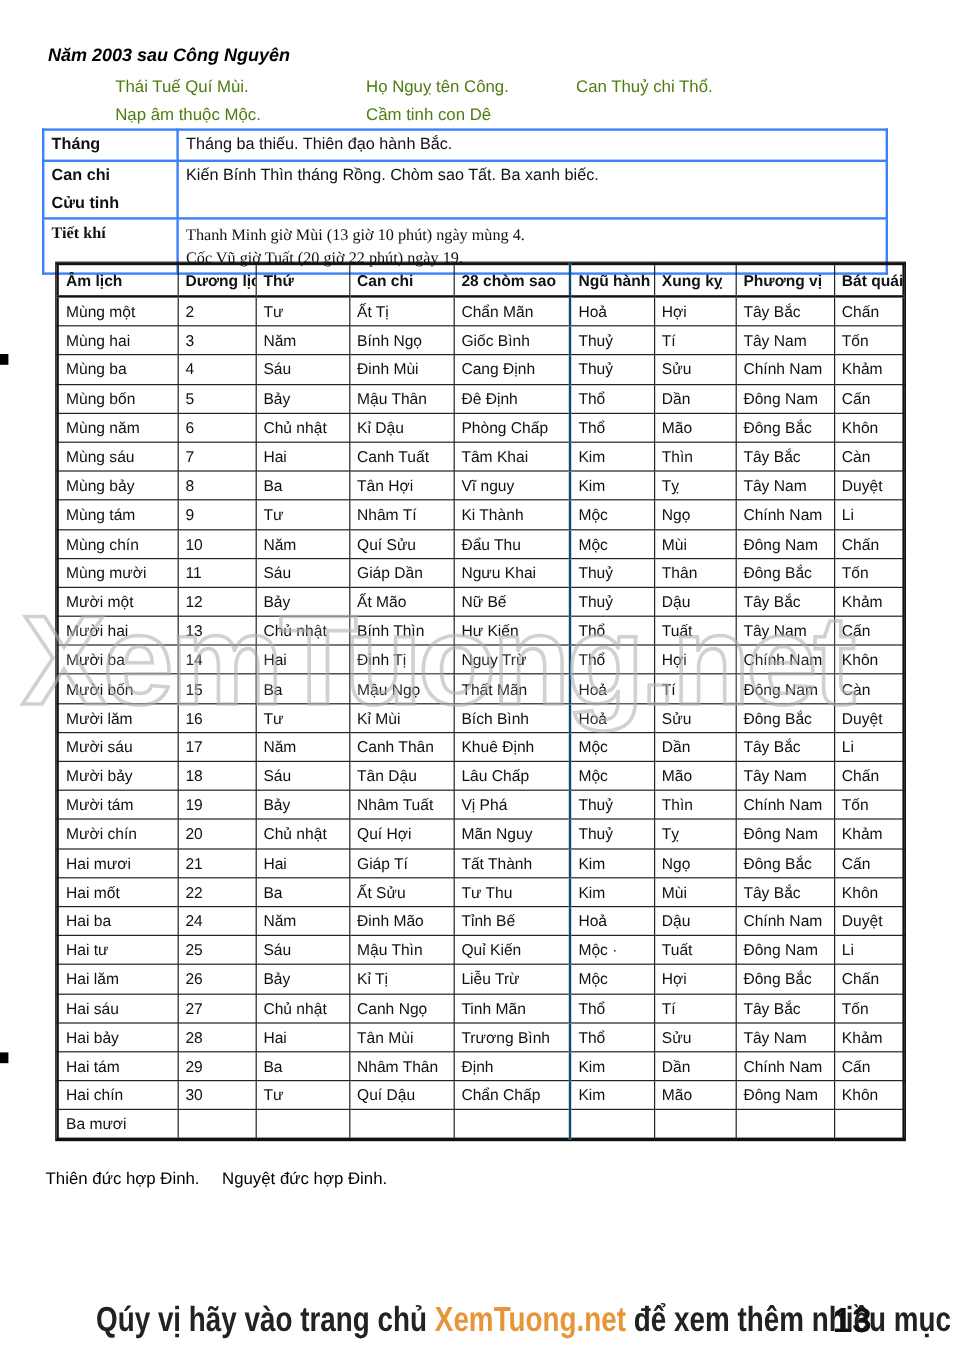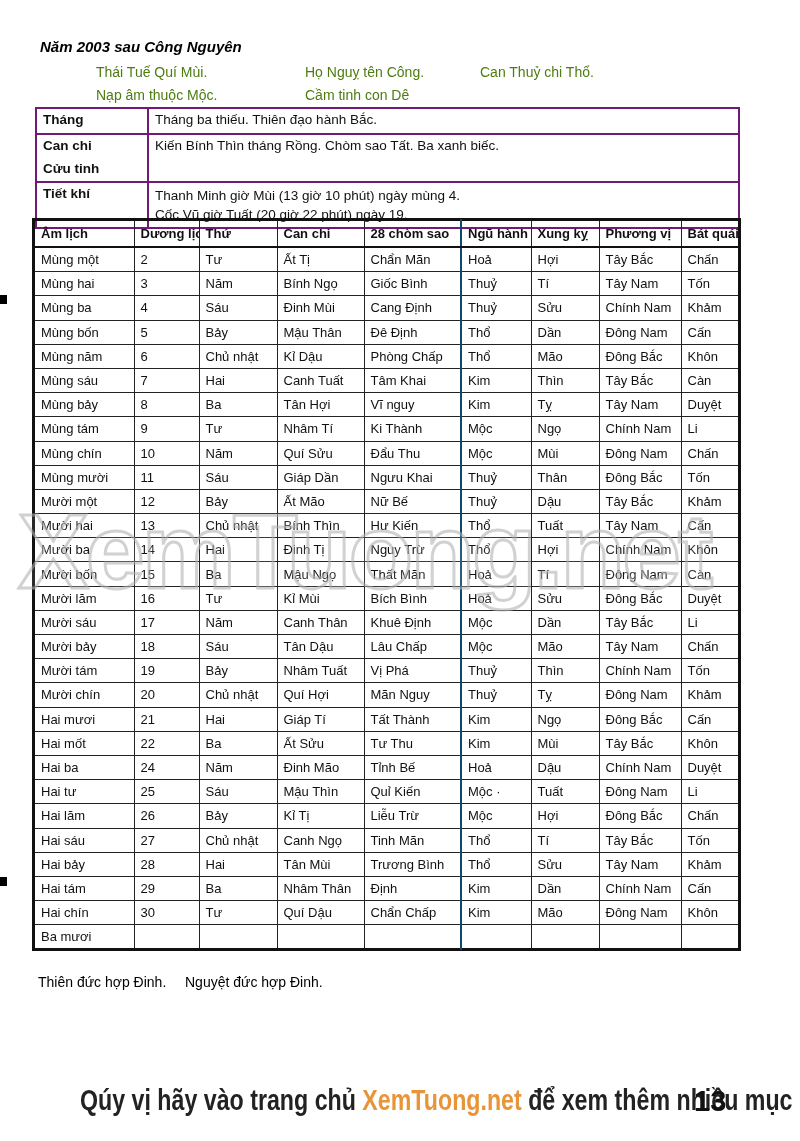--- a/index.html
+++ b/index.html
@@ -6,30 +6,30 @@
   body{width:800px;height:1141px;background:#fff;font-family:"Liberation Sans",sans-serif;color:#111;}
   .page{position:relative;width:800px;height:1141px;background:#fff;overflow:hidden;}
 
   .doc-title{position:absolute;left:40px;top:38px;font-size:15px;font-weight:bold;font-style:italic;color:#000;}
   .hline{position:absolute;font-size:14px;color:#4d7c0f;white-space:nowrap;}
   .hl-1a{left:96px;top:64px;} .hl-1b{left:305px;top:64px;} .hl-1c{left:480px;top:64px;}
   .hl-2a{left:96px;top:87px;} .hl-2b{left:305px;top:87px;}
 
   
   .info-table{position:absolute;left:35px;top:107px;width:705px;border-collapse:collapse;table-layout:fixed;}
-  .info-table td{border:2px solid #701a75;font-size:13.5px;vertical-align:top;padding:3px 6px 2px 6px;}
+  .info-table td{border:2px solid #3b82f6;font-size:13.5px;vertical-align:top;padding:3px 6px 2px 6px;}
   .info-table td.lbl{width:98px;font-weight:bold;}
   .info-table .l2{margin-top:8px;}
   .it-r1 td{height:19px;}
   .it-r2 td{height:41px;}
-  .it-r3 td{height:39px;}
+  .it-r3 td{height:39px;font-family:Liberation Serif, serif;}
   .info-table .vline{line-height:19px;}
 
   
-  .cal-table{position:absolute;left:33px;top:219px;width:705px;border-collapse:collapse;table-layout:fixed;padding-left:36px;}
+  .cal-table{position:absolute;left:47px;top:219px;width:705px;border-collapse:collapse;table-layout:fixed;padding-left:36px;}
   .cal-table th,.cal-table td{border:1px solid #222;font-size:13px;text-align:left;padding:0 4px 0 6px;white-space:nowrap;overflow:hidden;}
   .cal-table th{font-weight:bold;height:25px;border-bottom:2px solid #111;}
   .cal-table td{height:23.2px;}
   .cal-table{border:2px solid #111;outline:1px solid #111;}
   .cal-table th:nth-child(6),.cal-table td:nth-child(6){border-left:2px solid #0c4a6e;}
 
   .notes{position:absolute;top:974px;left:0;width:800px;font-size:14px;color:#000;}
   .notes .n1{position:absolute;left:38px;top:0;white-space:nowrap;}
   .notes .n2{position:absolute;left:185px;top:0;white-space:nowrap;}
 

